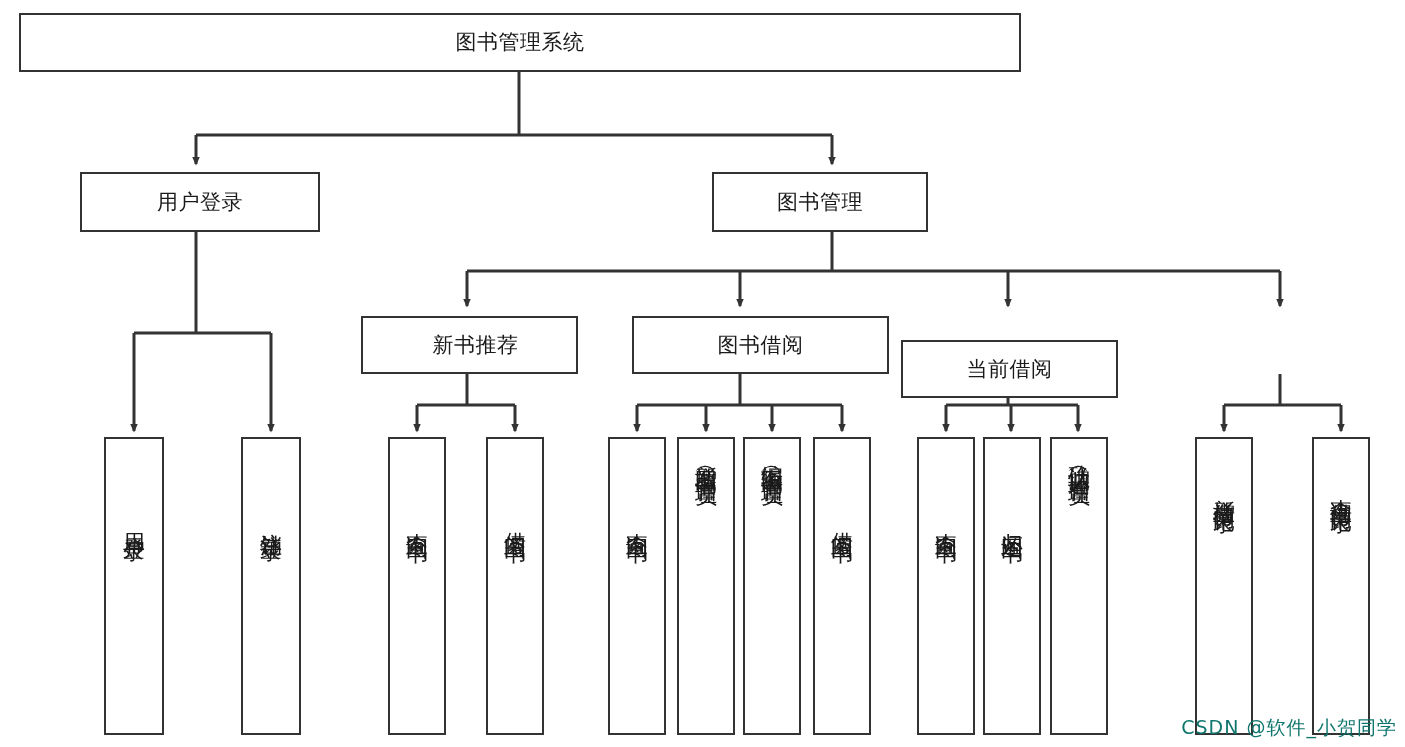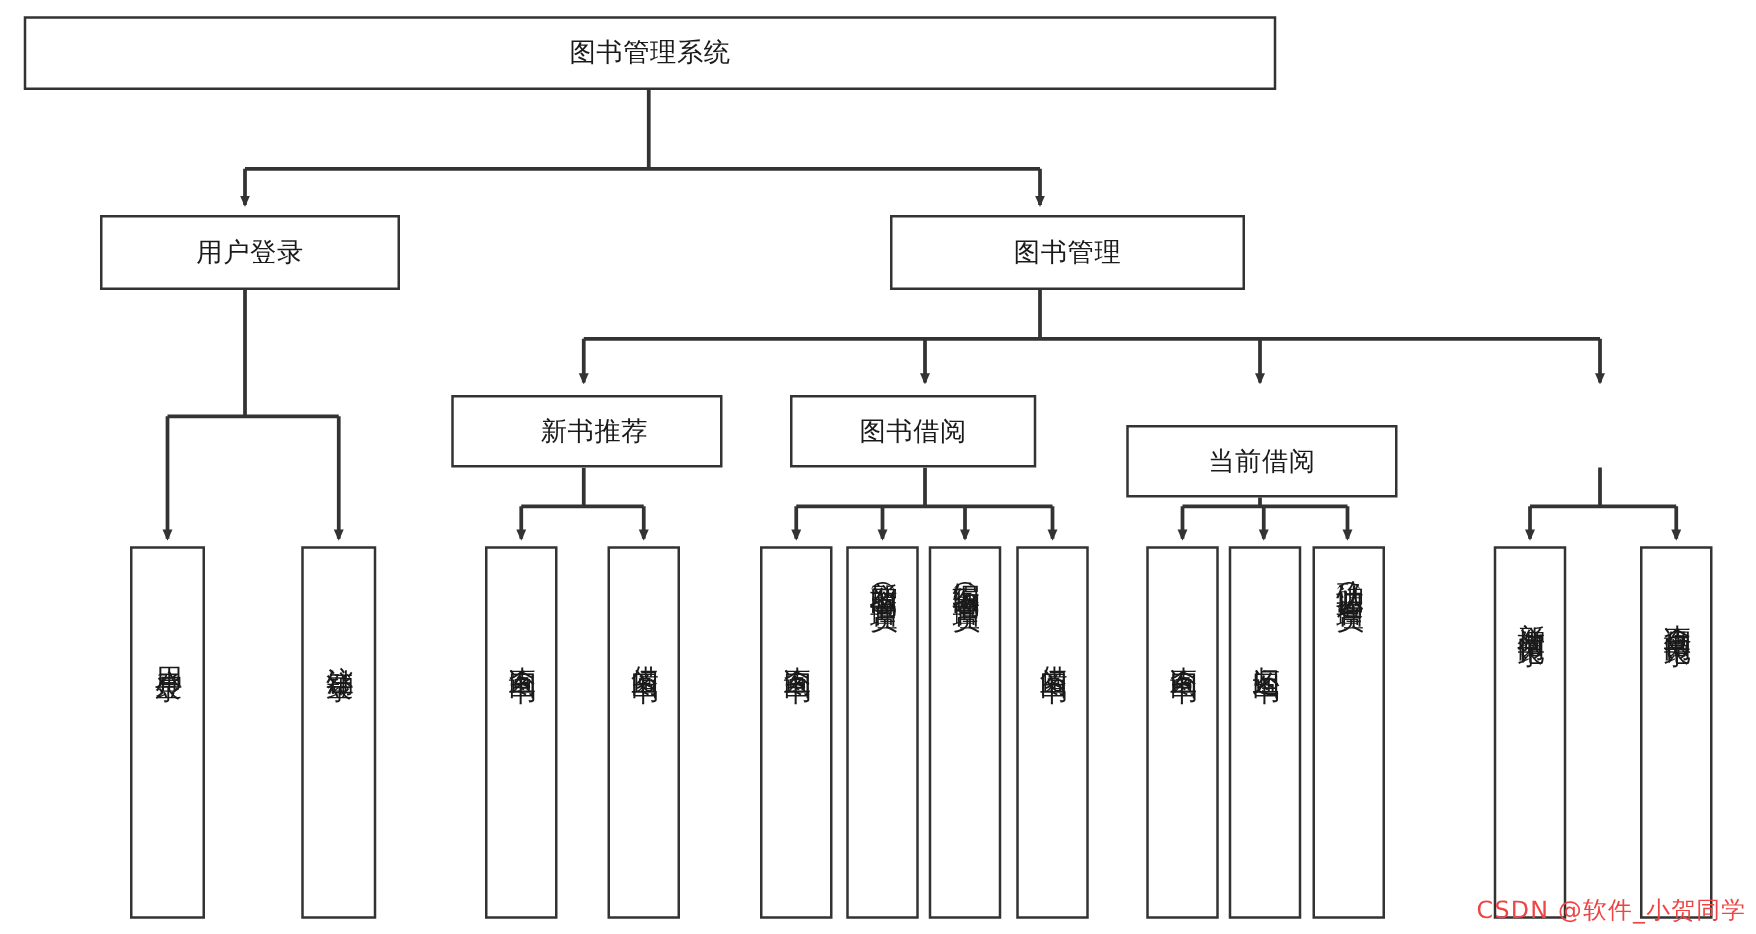--- a/index.html
+++ b/index.html
@@ -56,21 +56,21 @@
     font-size: 22px;
     letter-spacing: 3px;
     line-height: 1;
     text-align: left;
   }
   #watermark {
     position: absolute;
     right: 8px;
     bottom: 6px;
     font-size: 19px;
-    color: #ef4444;
+    color: #0f766e;
     letter-spacing: 1px;
     user-select: none;
     white-space: nowrap;
   }
 </style>
 </head>
 <body>
 
 <div id="diagram-root">
 
@@ -124,28 +124,28 @@
     </g>
   </svg>
 
   <div class="node horiz" style="left:19px; top:13px; width:1002px; height:59px;">
     <span class="node-label">图书管理系统</span>
   </div>
 
   <div class="node horiz" style="left:80px; top:172px; width:240px; height:60px;">
     <span class="node-label">用户登录</span>
   </div>
-  <div class="node horiz" style="left:712px; top:172px; width:284px; height:60px;">
+  <div class="node horiz" style="left:712px; top:172px; width:216px; height:60px;">
     <span class="node-label">图书管理</span>
   </div>
 
   <div class="node horiz" style="left:361px; top:316px; width:217px; height:58px;padding-left:12px;">
     <span class="node-label">新书推荐</span>
   </div>
-  <div class="node horiz" style="left:632px; top:316px; width:197px; height:58px;">
+  <div class="node horiz" style="left:632px; top:316px; width:257px; height:58px;">
     <span class="node-label">图书借阅</span>
   </div>
   <div class="node horiz" style="left:901px; top:316px; width:217px; height:58px;margin-top:24px;">
     <span class="node-label">当前借阅</span>
   </div>
 
   <div class="node vert" style="left:104px; top:437px; width:60px; height:298px; padding-top:76px;">
     <span class="node-label">用户登录</span>
   </div>
   <div class="node vert" style="left:241px; top:437px; width:60px; height:298px; padding-top:76px;">

